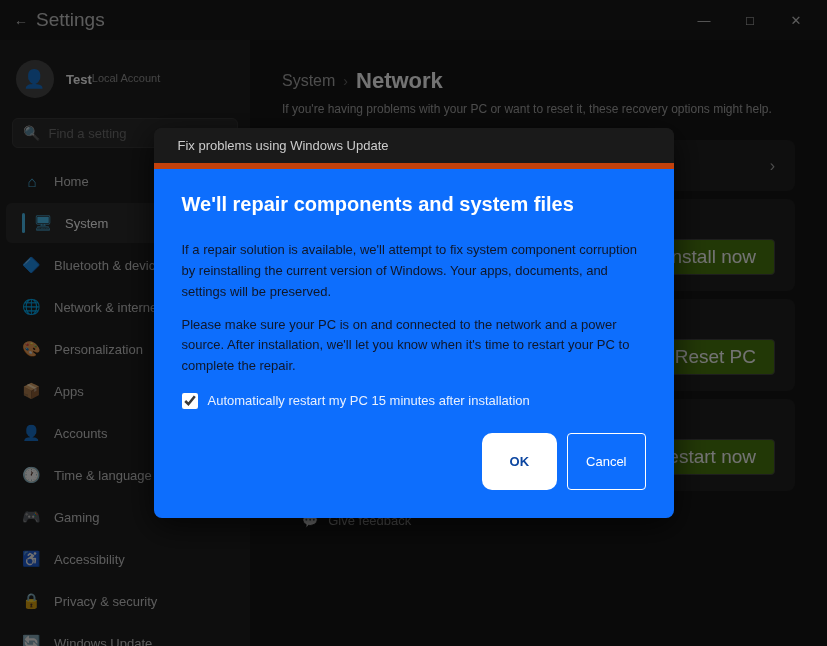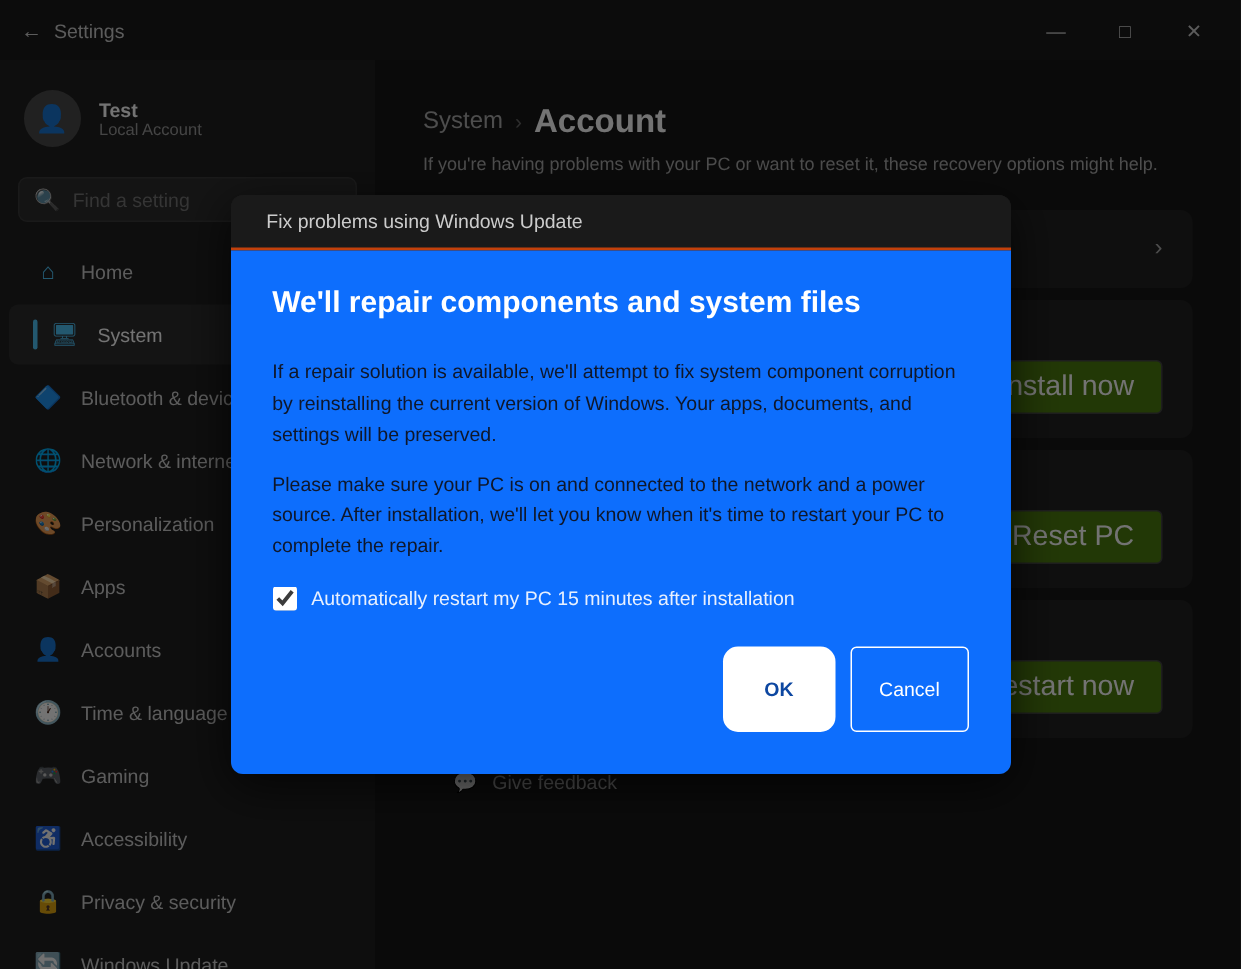--- a/index.html
+++ b/index.html
@@ -26,21 +26,21 @@
     .title-bar-left {
       display: flex;
       align-items: center;
       gap: 8px;
     }
     .title-bar-icon {
       font-size: 14px;
       color: #ccc;
     }
     .title-bar-title {
-      font-size: 13px;
+      font-size: 19px;
       color: #ccc;
     }
     .title-bar-controls {
       display: flex;
       gap: 0;
     }
     .title-bar-btn {
       width: 46px;
       height: 32px;
       background: transparent;
@@ -78,21 +78,21 @@
       width: 38px;
       height: 38px;
       border-radius: 50%;
       background: #4a4a4a;
       display: flex;
       align-items: center;
       justify-content: center;
       font-size: 18px;
       color: #ccc;
     }
-    .user-info { display: flex; flex-direction: column; }
+    .user-info { display: flex; flex-direction: row; }
     .user-name { font-size: 13px; font-weight: 600; color: #fff; }
     .user-subtitle { font-size: 11px; color: #999; }
 
     
     .search-box {
       margin: 4px 12px 12px;
       background: #2d2d2d;
       border: 1px solid #3a3a3a;
       border-radius: 6px;
       display: flex;
@@ -239,21 +239,21 @@
       width: 520px;
       box-shadow: 0 8px 32px rgba(0,0,0,0.7);
       overflow: hidden;
       z-index: 101;
     }
     .dialog-titlebar {
       background: #1a1a1a;
       padding: 10px 24px;
       font-size: 13px;
       color: #ccc;
-      border-bottom: 2px solid #c2410c;
+      border-bottom: 6px solid #c2410c;
     }
     .dialog-body {
       background: #0d6efd;
       padding: 24px 28px 28px;
     }
     .dialog-heading {
       font-size: 20px;
       font-weight: 600;
       color: #fff;
       margin-bottom: 24px;
@@ -385,21 +385,21 @@
     <div class="nav-item">
       <span class="nav-icon blue">🔄</span>
       <span>Windows Update</span>
     </div>
   </div>
 
   <div class="main-content">
     <div class="breadcrumb">
       <span class="breadcrumb-system">System</span>
       <span class="breadcrumb-arrow">›</span>
-      <span class="breadcrumb-recovery">Account</span>
+      <span class="breadcrumb-recovery">Network</span>
     </div>
     <div class="subtitle">If you're having problems with your PC or want to reset it, these recovery options might help.</div>
 
     <div class="recovery-option">
       <div class="recovery-option-left">
         <span class="rec-icon">🔧</span>
         <span class="rec-text">Fix problems without resetting your PC</span>
       </div>
       <span class="rec-chevron">›</span>
     </div>

